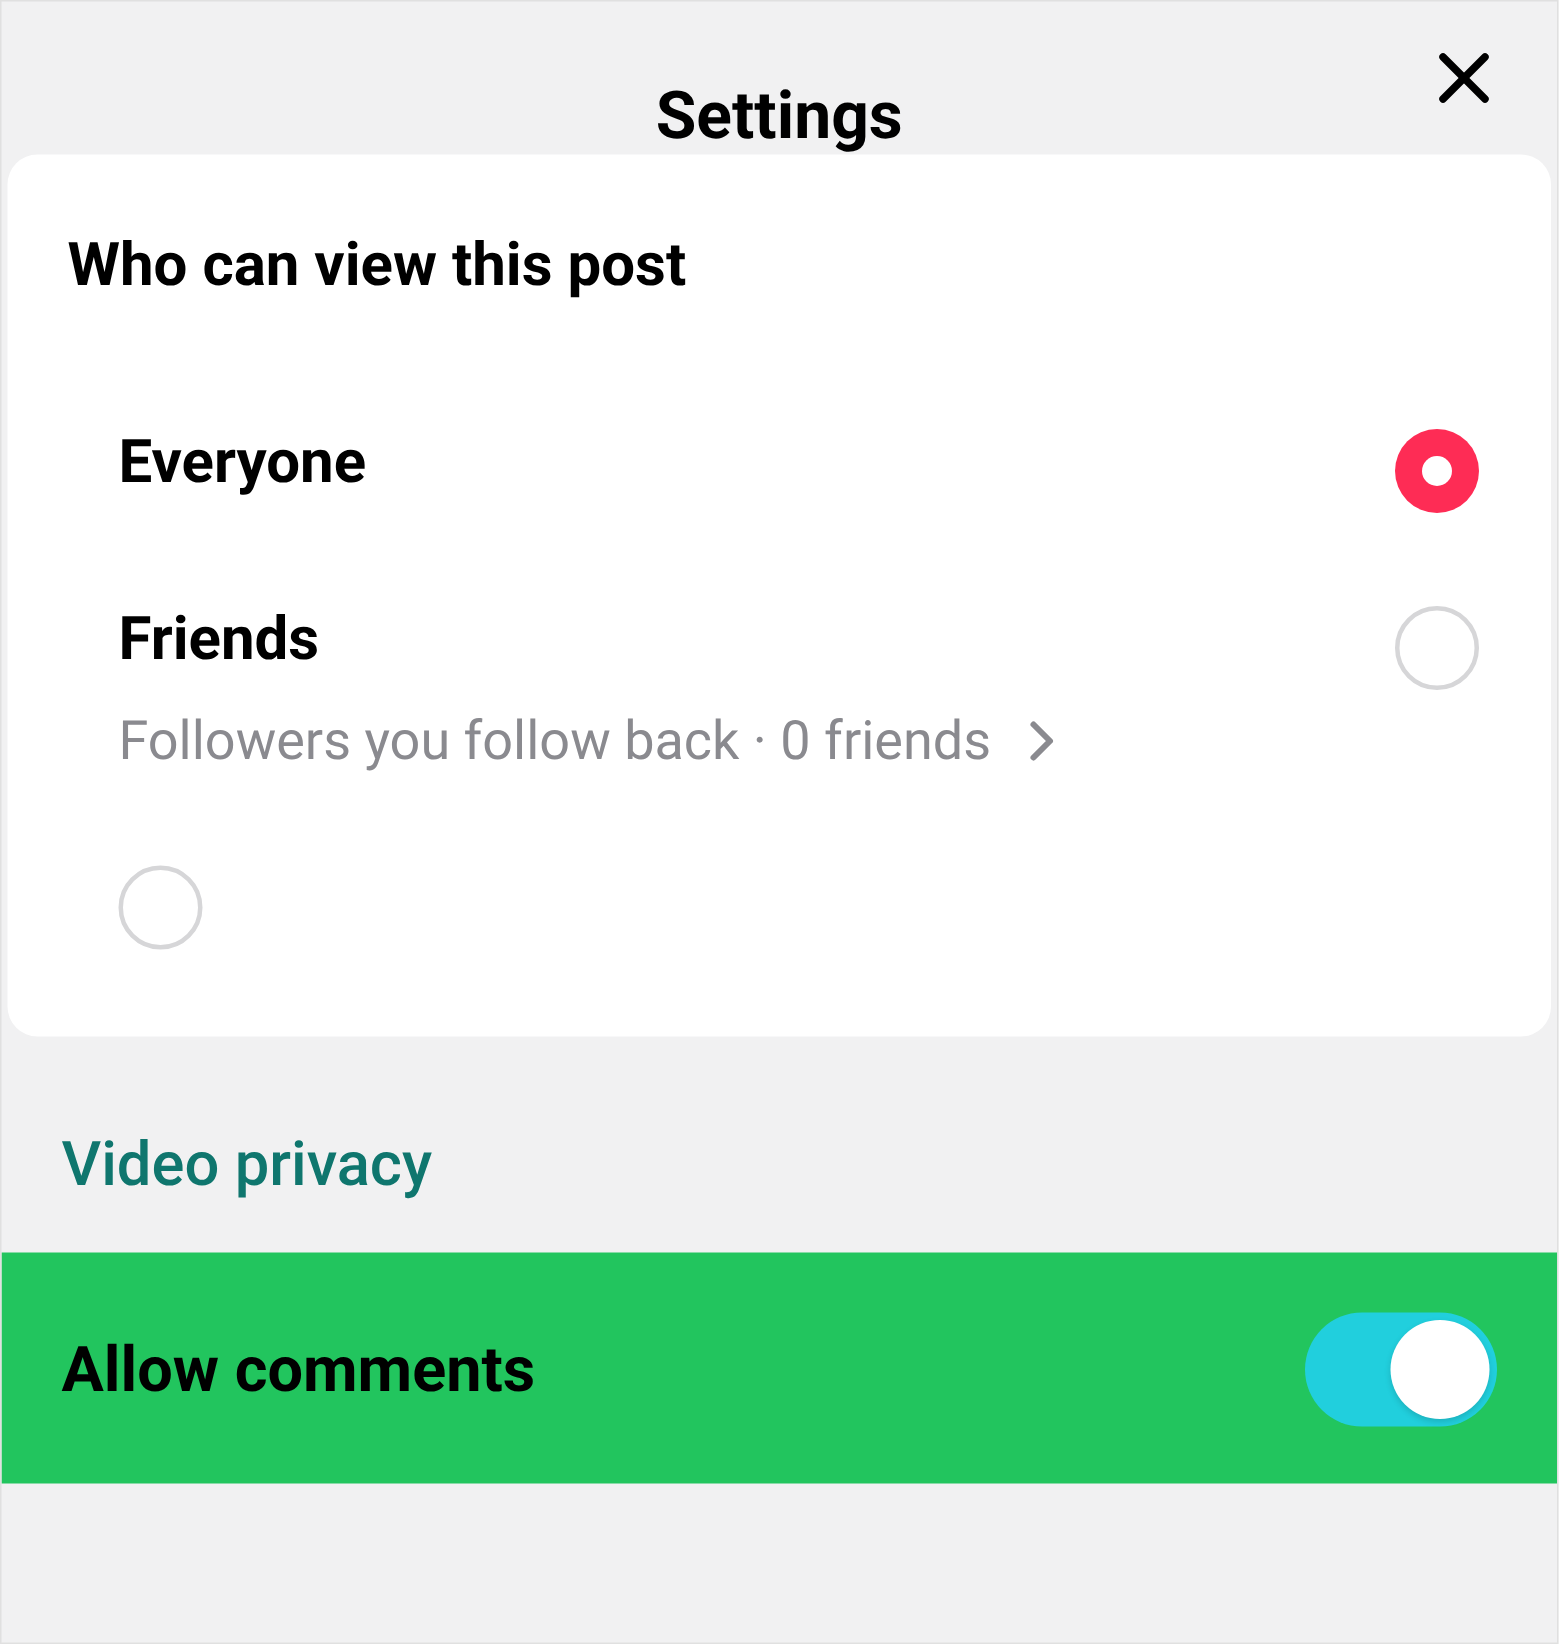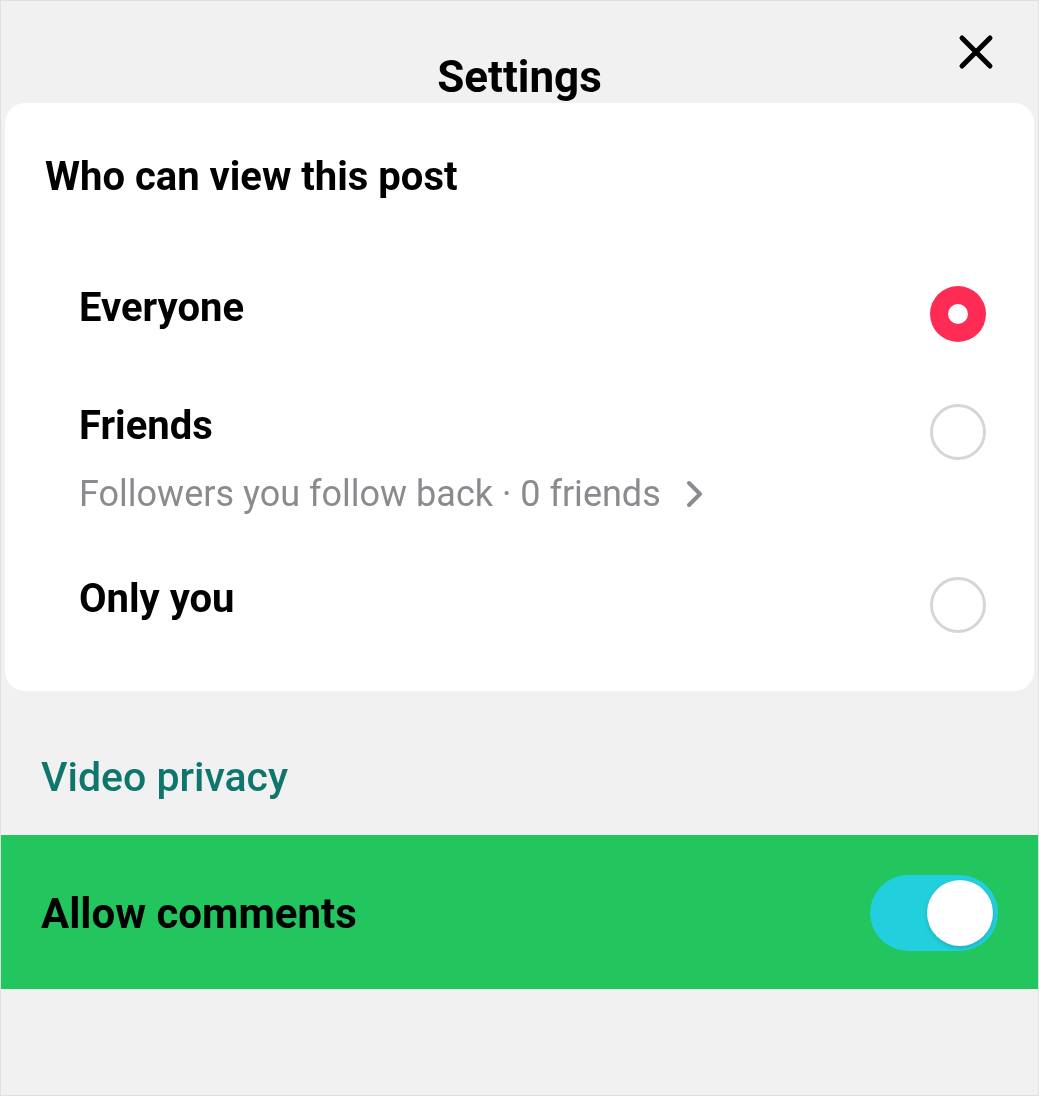--- a/index.html
+++ b/index.html
@@ -177,23 +177,20 @@
             <svg width="20" height="30" viewBox="0 0 20 30">
               <polyline points="4,4 15,15 4,26" fill="none" stroke="#8a8a8f" stroke-width="4" stroke-linecap="round" stroke-linejoin="round"></polyline>
             </svg>
           </span>
         </span>
       </div>
       <div class="radio-indicator unselected"></div>
     </div>
 
     <div class="radio-option">
-      <div class="radio-content">
-        <span class="radio-label">Only you</span>
-      </div>
       <div class="radio-indicator unselected"></div>
     </div>
   </div>
 </div>
 
 <div class="section-header">Video privacy</div>
 
 <div class="toggle-row">
   <span class="toggle-label">Allow comments</span>
   <div class="toggle-switch on"></div>

